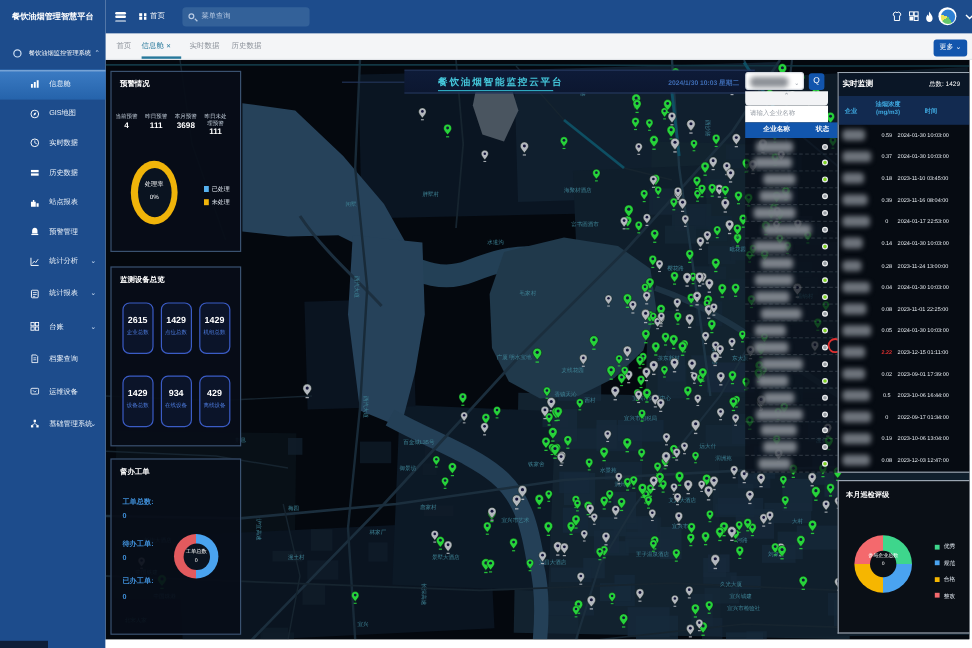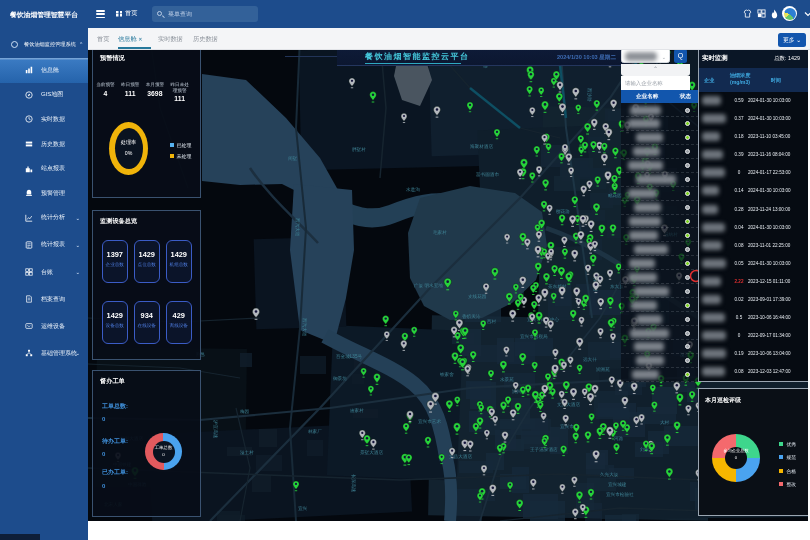--- a/index.html
+++ b/index.html
@@ -28,21 +28,21 @@
 #top .search .mag{position:absolute;left:5px;top:4.5px;width:5px;height:5px;border:1px solid #b9cbe4;border-radius:50%}
 #top .search .mag:after{content:"";position:absolute;left:4.2px;top:4.6px;width:2.5px;height:1px;background:#b9cbe4;transform:rotate(45deg)}
 #top .ricons{position:absolute;left:0;top:0;width:722px;height:28px}
 #top .ricons>*{position:absolute}
 
 #tabs{position:absolute;left:88px;top:28px;width:722px;height:22px;background:#f4f5f7;border-bottom:1px solid #e2e4e8;z-index:4}
 #tabs .t{position:absolute;top:0;height:21px;line-height:21px;font-size:6.2px;color:#8a9099}
 #tabs .t.on{color:#26789b;border-bottom:2px solid #26789b;min-width:33px}
 #tabs .more{position:absolute;right:4px;top:5px;width:28px;height:14px;background:#1255ad;border-radius:2.5px;color:#fff;font-size:5.8px;text-align:center;line-height:14px}
 
-#content{position:absolute;left:88px;top:38px;width:722px;height:490px;background:#fff;z-index:1}
+#content{position:absolute;left:88px;top:50px;width:722px;height:490px;background:#fff;z-index:1}
 #mapwrap{position:absolute;left:0;top:0;width:720px;height:483px;background:#04080e;overflow:hidden}
 #mapwrap svg{position:absolute;left:0;top:0}
 
 #banner{position:absolute;left:249px;top:8px;width:292px;height:20px;background:linear-gradient(180deg,#0e1b38,#0c1730);border-top:1px solid #24365e;border-bottom:1px solid #24365e;z-index:3}
 #banner .ttl{position:absolute;left:28px;top:4px;font-size:8px;font-weight:bold;color:#45c8dc;letter-spacing:1.5px;white-space:nowrap}
 #banner .ul{position:absolute;left:28px;top:15.5px;width:96px;height:1.5px;background:#2ea8c0}
 #banner .date{position:absolute;right:13px;top:6.5px;font-size:5.6px;font-weight:bold;color:#3e6cb4;white-space:nowrap}
 #banner .wingL{position:absolute;left:-52px;top:9px;width:52px;height:1px;background:#223458}
 #banner .wingR{position:absolute;right:-40px;top:9px;width:40px;height:1px;background:#223458}
 
@@ -2048,21 +2048,21 @@
             <div class="dc"></div>
             <div class="dtxt">处理率<br>0%</div>
           </div>
 <div class="lg" style="top:94px"><i style="background:#56b2f0"></i>已处理</div>
 <div class="lg" style="top:105px"><i style="background:#f0b40a"></i>未处理</div>
 </div>
 <div class="panel" id="p2">
           <div class="pt">监测设备总览</div>
 <div class="grid">
 <div class="bx">
-              <div class="vl">1397</div>
+              <div class="vl">2615</div>
               <div class="lb">企业总数</div>
             </div>
 <div class="bx">
               <div class="vl">1429</div>
               <div class="lb">点位总数</div>
             </div>
 <div class="bx">
               <div class="vl">1429</div>
               <div class="lb">机组总数</div>
             </div>

